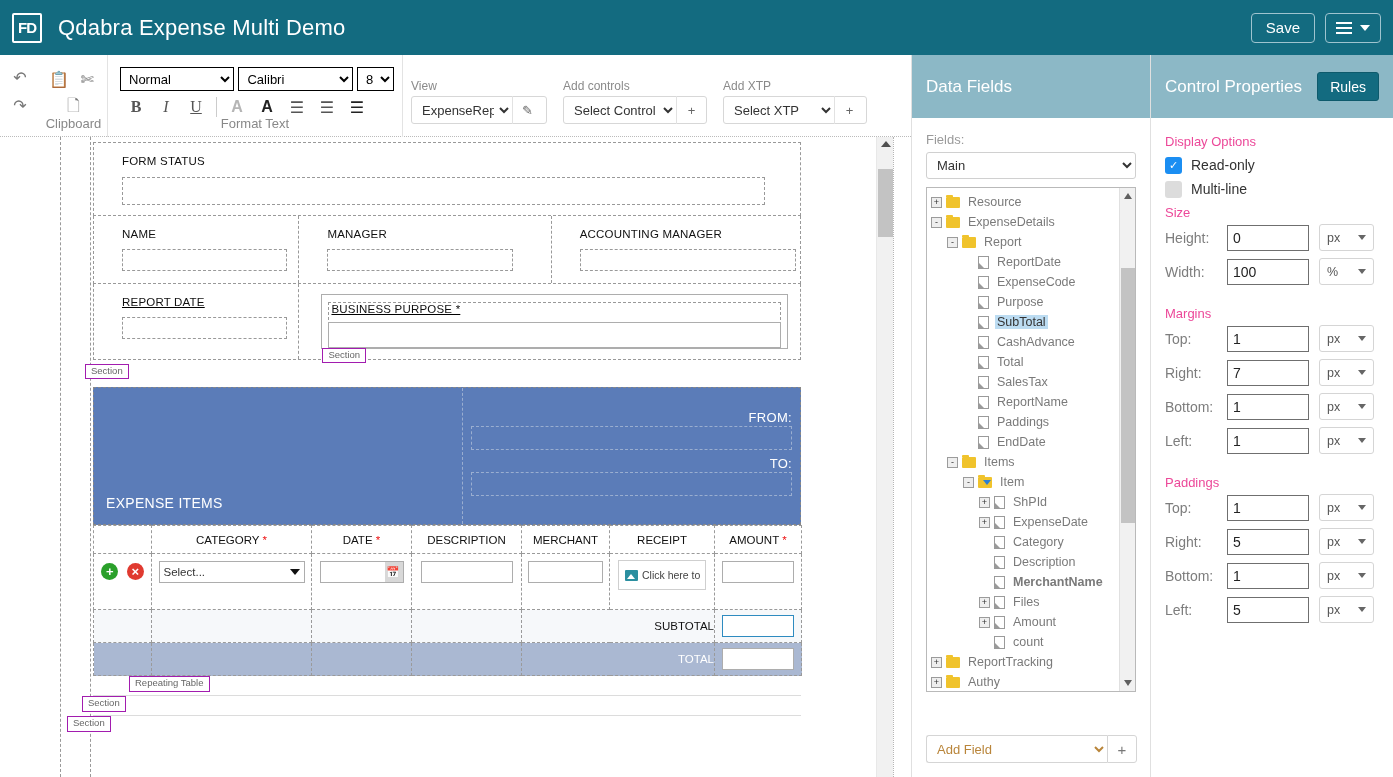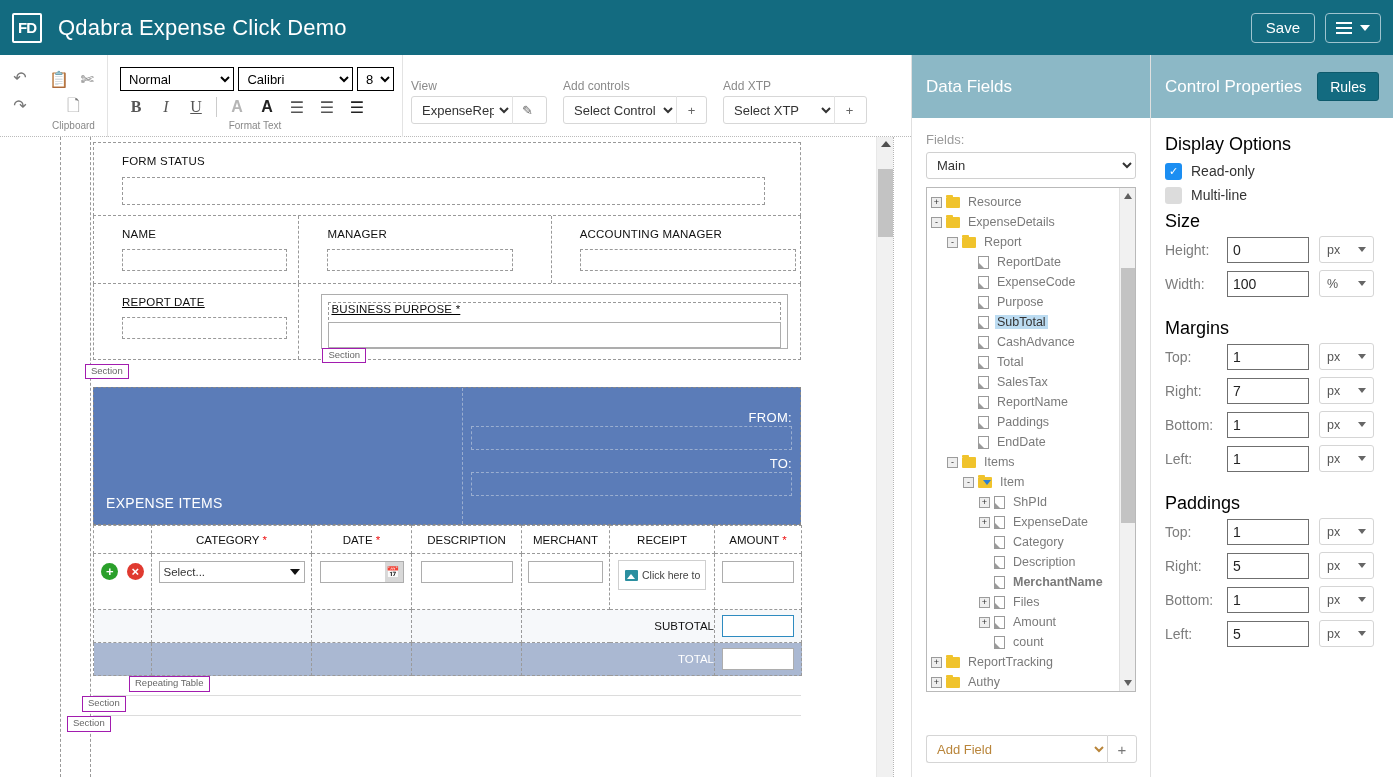--- a/index.html
+++ b/index.html
@@ -46,21 +46,21 @@
   
   #ribbon {
     position: absolute; top: 55px; left: 0; width: 911px; height: 82px;
     background: #fff; border-bottom: 1px dotted #bbb;
     display: flex; align-items: flex-start;
   }
   .rgroup { height: 82px; position: relative; padding: 6px 8px 0 8px; }
   .rgroup.bordered { border-right: 1px solid #e3e3e3; }
   .glabel {
     position: absolute; bottom: 6px; left: 0; width: 100%;
-    text-align: center; font-size: 10px; color: #888;
+    text-align: center; font-size: 13px; color: #888;
   }
   .iconbtn {
     width: 28px; height: 28px; display: inline-flex; align-items: center;
     justify-content: center; color: #777; font-size: 16px; cursor: pointer;
     vertical-align: middle;
   }
   #undo-redo { display: flex; flex-direction: column; width: 40px; padding-top: 8px; align-items: center; }
   #clipboard-grp { width: 68px; }
   #clipboard-grp .row1 { display: flex; gap: 4px; justify-content: center; padding-top: 4px; }
   #clipboard-grp .row2 { display: flex; gap: 4px; justify-content: center; }
@@ -338,21 +338,21 @@
     flex: 1; height: 28px; border: 1px solid #d5d5d5; border-right: none;
     border-radius: 3px 0 0 3px; background: #fff; font-size: 13px; padding-left: 6px;
     font-family: "Liberation Sans", sans-serif; color: #b9853a;
   }
   #addfield-row .plus {
     width: 30px; height: 28px; border: 1px solid #d5d5d5; border-radius: 0 3px 3px 0;
     display: flex; align-items: center; justify-content: center; color: #777;
     font-size: 15px; background: #fff; cursor: pointer;
   }
 
-  .cp-section-label { font-size: 18px; color: #000000; margin: 2px 0 4px 0; }
+  .cp-section-label { font-size: 13px; color: #ec4899; margin: 2px 0 4px 0; }
   .cp-check { display: flex; align-items: center; height: 24px; }
   .cbox {
     width: 17px; height: 17px; border-radius: 3px; margin-right: 9px;
     display: flex; align-items: center; justify-content: center;
     font-size: 11px; color: #fff; flex: 0 0 auto;
   }
   .cbox.on { background: #1b8ef2; }
   .cbox.off { background: #dcdcdc; }
   .cp-check span.txt { font-size: 14px; color: #333; }
   .cp-row { display: flex; align-items: center; margin-bottom: 7px; }
@@ -370,21 +370,21 @@
     border-right: 4px solid transparent; border-top: 5px solid #666; }
   .cp-gap { height: 12px; }
 </style>
 </head>
 <body>
 
 <div id="topbar">
   <div id="app-logo">
       <span>FD</span>
     </div>
-  <div id="app-title">Qdabra Expense Click Demo</div>
+  <div id="app-title">Qdabra Expense Multi Demo</div>
   <div id="topbar-right">
     <button class="topbtn">Save</button>
     <button class="topbtn menu">
       <span class="hamburger">
           <i></i>
           <i></i>
           <i></i>
         </span>
       <span class="caret-down"></span>
     </button>

